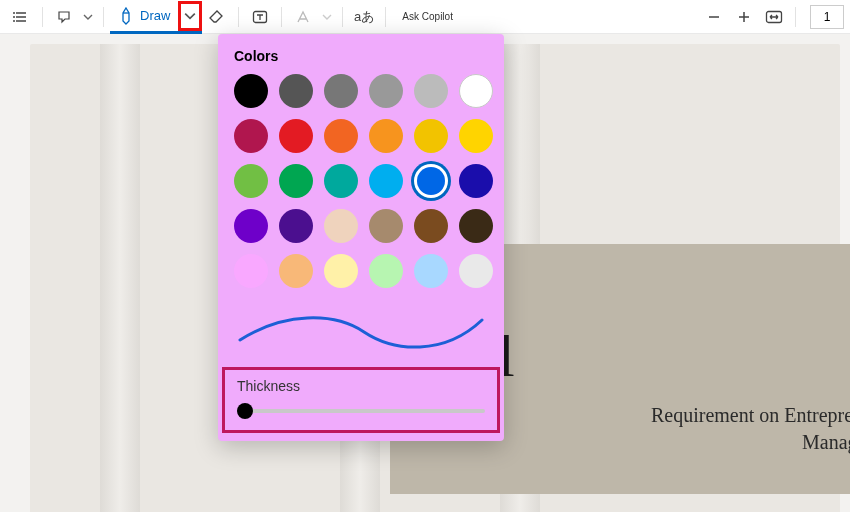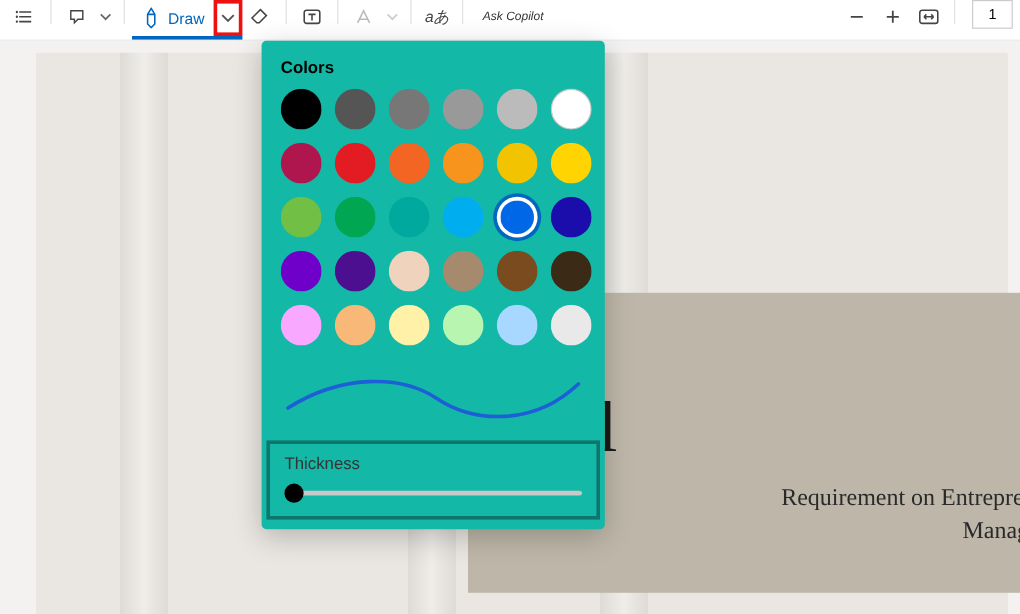--- a/index.html
+++ b/index.html
@@ -9,37 +9,37 @@
     background: #fff;
     width: 850px;
     height: 512px;
     overflow: hidden;
     position: relative;
   }
   
   .toolbar {
     height: 34px;
     display: flex;
+    align-items: center;
     padding: 0 6px;
     border-bottom: 1px solid #e9e9e9;
     position: relative;
     z-index: 5;
     background: #fff;
   }
   .tb-btn {
     display: flex;
     align-items: center;
     justify-content: center;
     height: 28px;
     min-width: 30px;
     padding: 0 4px;
     color: #444;
     cursor: pointer;
     border-radius: 3px;
-    font-style: italic;
   }
   .tb-sep {
     width: 1px;
     height: 20px;
     background: #e2e2e2;
     margin: 0 6px;
   }
   .draw-group {
     display: flex;
     align-items: center;
@@ -133,21 +133,21 @@
     text-align: right;
     margin-top: 4px;
   }
 
   
   .popover {
     position: absolute;
     top: 34px;
     left: 218px;
     width: 286px;
-    background: #14b8a6;
+    background: #f0abfc;
     box-shadow: 0 6px 24px rgba(0,0,0,0.22);
     border-radius: 4px;
     z-index: 10;
     padding-bottom: 4px;
   }
   .popover h4 {
     font-weight: 600;
     font-size: 14px;
     padding: 14px 16px 10px 16px;
     color: #000;
@@ -171,21 +171,21 @@
   .swatch.selected {
     width: 28px;
     height: 28px;
     margin: 3px;
     box-shadow: 0 0 0 3px #fff, 0 0 0 6px #0067c0;
   }
   .stroke-preview {
     padding: 10px 16px 12px 16px;
   }
   .thickness-section {
-    border: 3px solid #0f766e;
+    border: 3px solid #be185d;
     margin: 0 4px 4px 4px;
     padding: 8px 12px 10px 12px;
   }
   .thickness-section h5 {
     font-size: 14px;
     font-weight: 400;
     color: #333;
     margin-bottom: 8px;
   }
   .slider-track {

